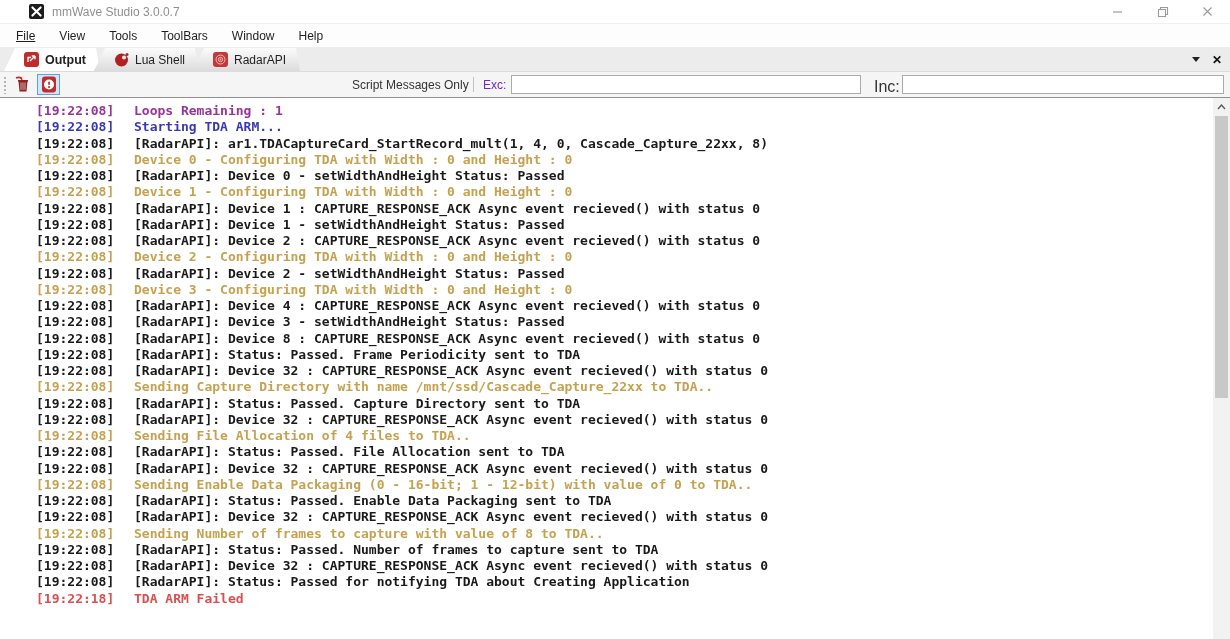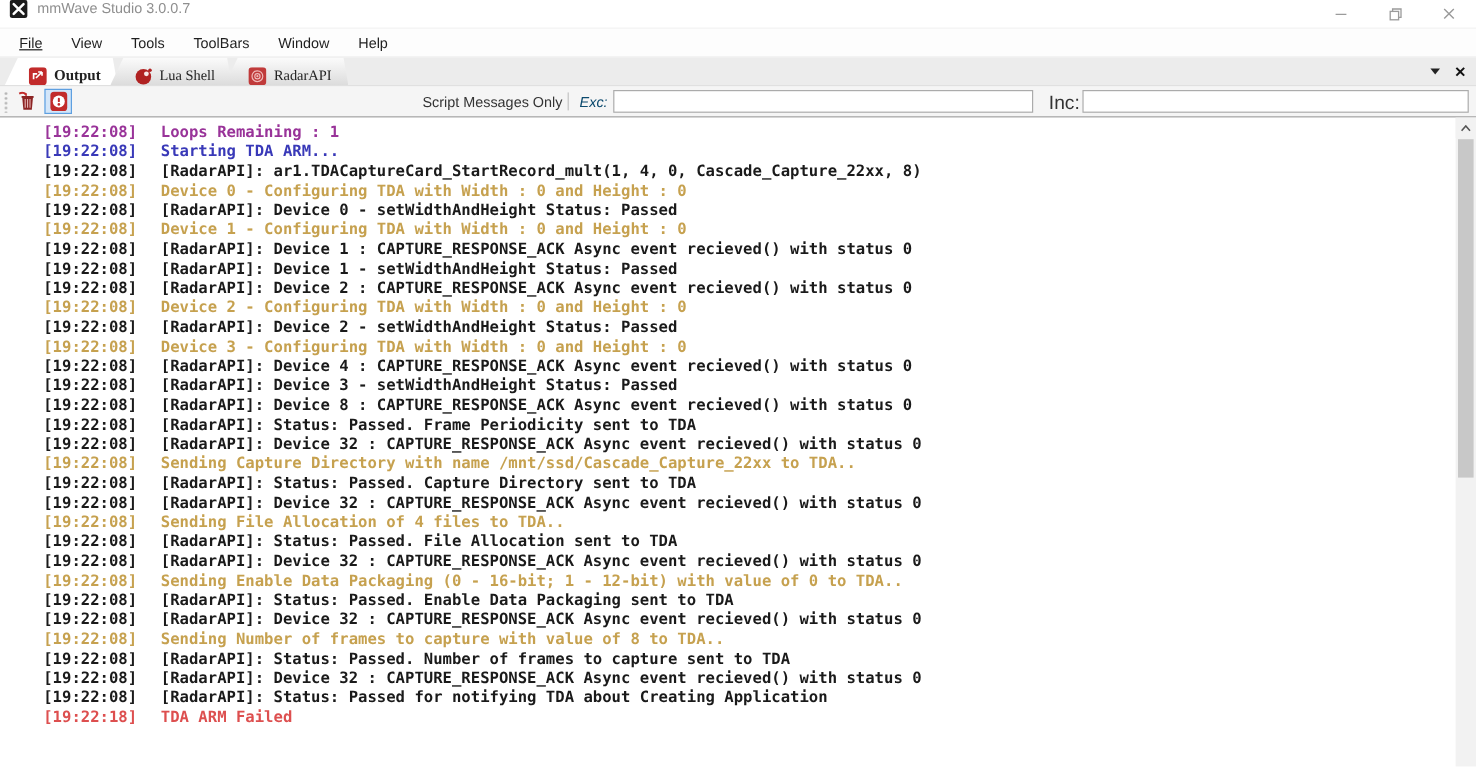--- a/index.html
+++ b/index.html
@@ -1,52 +1,52 @@
 <!DOCTYPE html>
 <html><head>
 <meta charset="utf-8">
 <style>
   * { box-sizing: border-box; margin: 0; padding: 0; }
   html, body { width: 1230px; height: 639px; overflow: hidden; }
   body { font-family: "Liberation Sans", sans-serif; background: #fff; position: relative; }
 
   
-  .titlebar { height: 24px; display: flex; align-items: flex-start; background: #fff; border-bottom: 1px solid #f0f0f0; }
+  .titlebar { height: 24px; display: flex; align-items: center; background: #fff; border-bottom: 1px solid #f0f0f0; padding-left: 21px; }
   .app-icon { width: 15px; height: 15px; margin-left: 8px; flex: 0 0 auto; }
   .title-text { color: #8f8f8f; font-size: 12px; margin-left: 8px; }
   .win-controls { margin-left: auto; display: flex; height: 100%; }
   .win-btn { width: 45px; height: 100%; display: flex; align-items: center; justify-content: center; color: #9b9b9b; }
 
   
   .menubar { height: 24px; display: flex; align-items: center; background: #fdfdfd; font-size: 12px; color: #1f1f1f; border-bottom: 1px solid #ededed; }
   .menu-item { padding: 4px 12px; cursor: default; }
   .menu-item:first-child { margin-left: 4px; text-decoration: underline; }
 
   
   .tabrow { height: 24px; background: #ececec; position: relative; display: flex; align-items: flex-end; border-bottom: 1px solid #dcdcdc; }
-  .tab { height: 23px; display: flex; align-items: flex-end; padding: 0 14px 0 20px; margin-right: -6px; font-size: 12px; color: #222;
+  .tab { height: 23px; display: flex; align-items: center; padding: 0 14px 0 20px; margin-right: -6px; font-size: 12px; color: #222;
          clip-path: polygon(11px 0, calc(100% - 4px) 0, 100% 100%, 0 100%);
-         background: linear-gradient(#fbfbfb, #dcdcdc); cursor: default; font-family: Liberation Serif, serif; }
+         background: linear-gradient(#fbfbfb, #dcdcdc); cursor: default; }
   .tab:first-child { margin-left: 4px; }
   .tab.active { background: #fff; font-weight: bold; font-size: 12.5px; }
   .tab-icon { width: 15px; height: 15px; margin-right: 6px; flex: 0 0 auto; }
   .tabrow-controls { position: absolute; right: 8px; top: 0; height: 100%; display: flex; align-items: center; gap: 12px; }
   .caret-down { width: 0; height: 0; border-left: 4px solid transparent; border-right: 4px solid transparent; border-top: 5px solid #222; }
   .tab-close { color: #111; font-size: 12px; font-weight: bold; line-height: 1; }
 
   
   .toolbar { height: 26px; background: #f5f5f5; border-bottom: 1px solid #8f8f8f; position: relative; }
   .grip { position: absolute; left: 3px; top: 4px; width: 4px; height: 18px;
           background-image: radial-gradient(#b5b5b5 1px, transparent 1.2px); background-size: 4px 4px; }
   .tb-btn { position: absolute; top: 2px; width: 23px; height: 21px; display: flex; align-items: center; justify-content: center; border: 1px solid transparent; }
   .tb-btn.b1 { left: 11px; }
   .tb-btn.b2 { left: 37px; border: 1px solid #5e9fe0; background: #d3e6f9; }
   .tb-label { position: absolute; top: 6px; left: 352px; font-size: 12px; color: #333; }
   .tb-sep { position: absolute; left: 473px; top: 5px; height: 15px; border-left: 1px solid #c3c3c3; }
-  .tb-exc-label { position: absolute; top: 6px; left: 483px; font-size: 12px; color: #0c4a6e; font-style: italic; }
+  .tb-exc-label { position: absolute; top: 6px; left: 483px; font-size: 12px; color: #6d28d9; }
   .tb-inc-label { position: absolute; top: 6px; left: 874px; font-size: 16px; color: #333; }
   .tb-input { position: absolute; top: 3px; height: 19px; border: 1px solid #ababab; background: #fff; font-size: 12px; padding: 0 4px; font-family: "Liberation Sans", sans-serif; }
   .tb-input.exc { left: 511px; width: 350px; }
   .tb-input.inc { left: 902px; width: 322px; }
 
   
   .logarea { position: relative; height: 541px; background: #fff; overflow: hidden; padding-left: 32px; }
   .loglines { padding: 5px 20px 0 4px; font-family: "DejaVu Sans Mono", monospace; font-size: 13px; font-weight: 700; }
   .log-line { white-space: pre; line-height: 16.26px; height: 16.26px; }
   .log-line .t { display: inline-block; width: 79px; margin-right: 19px; }

